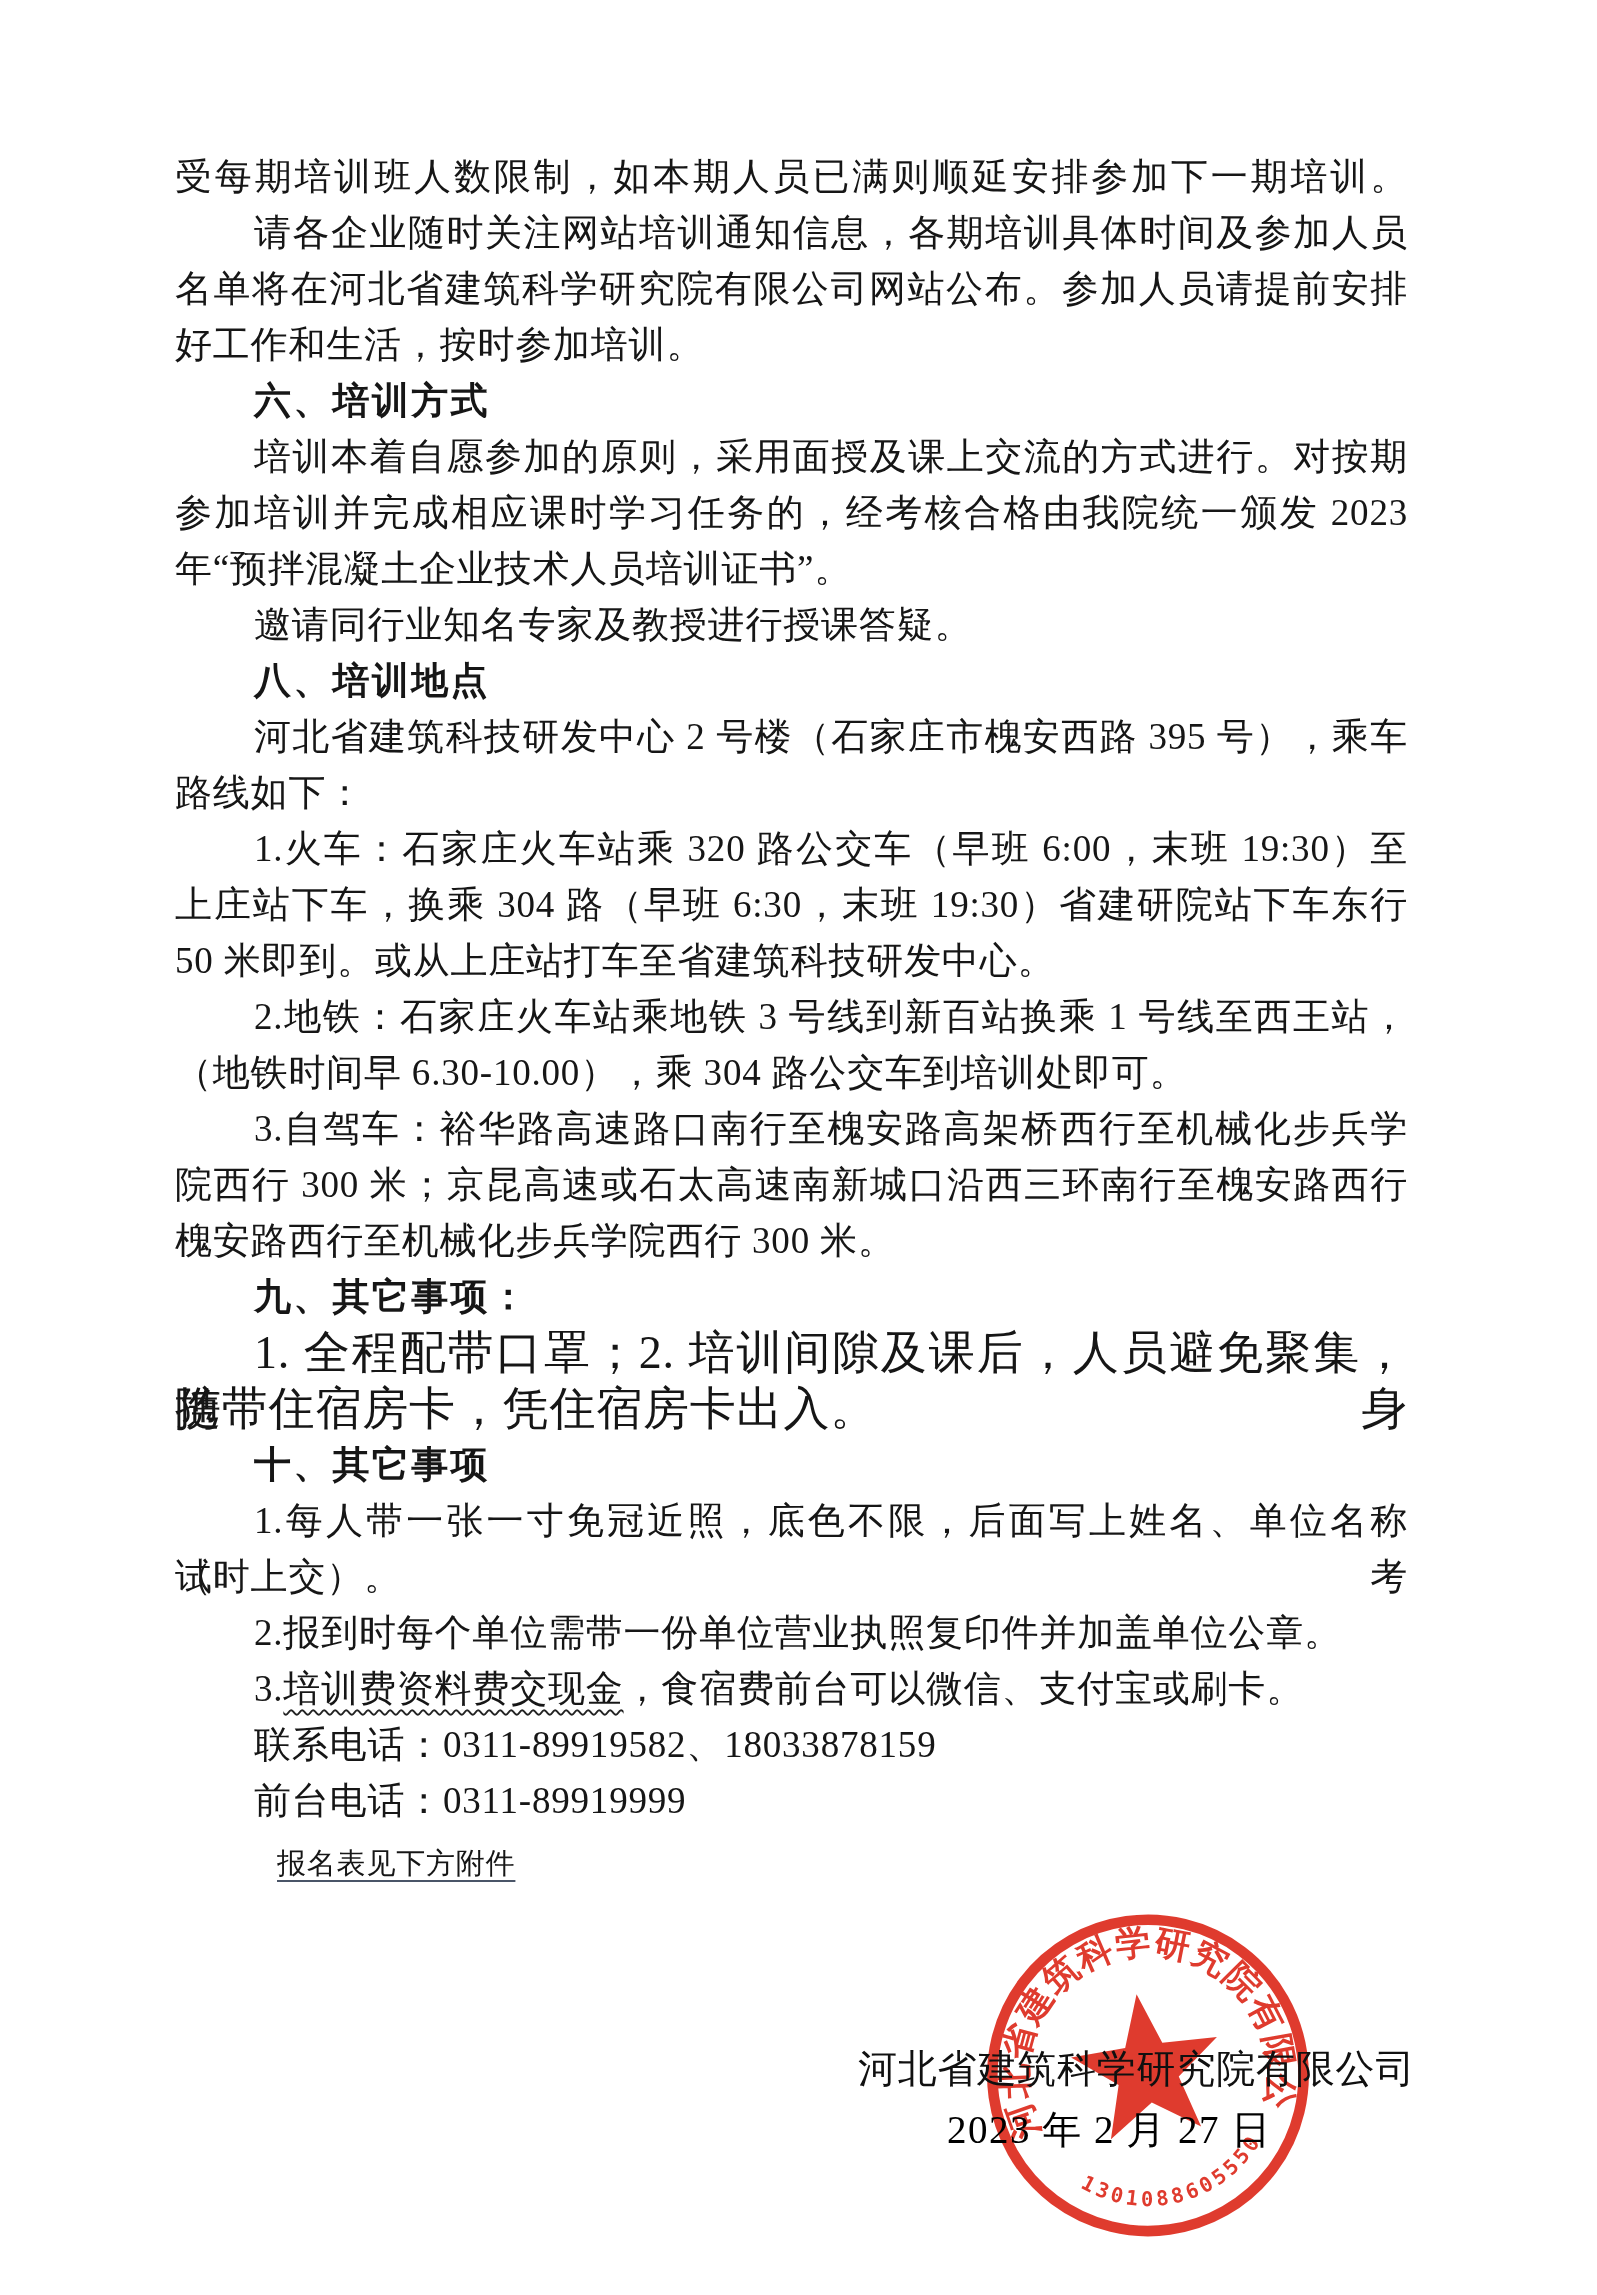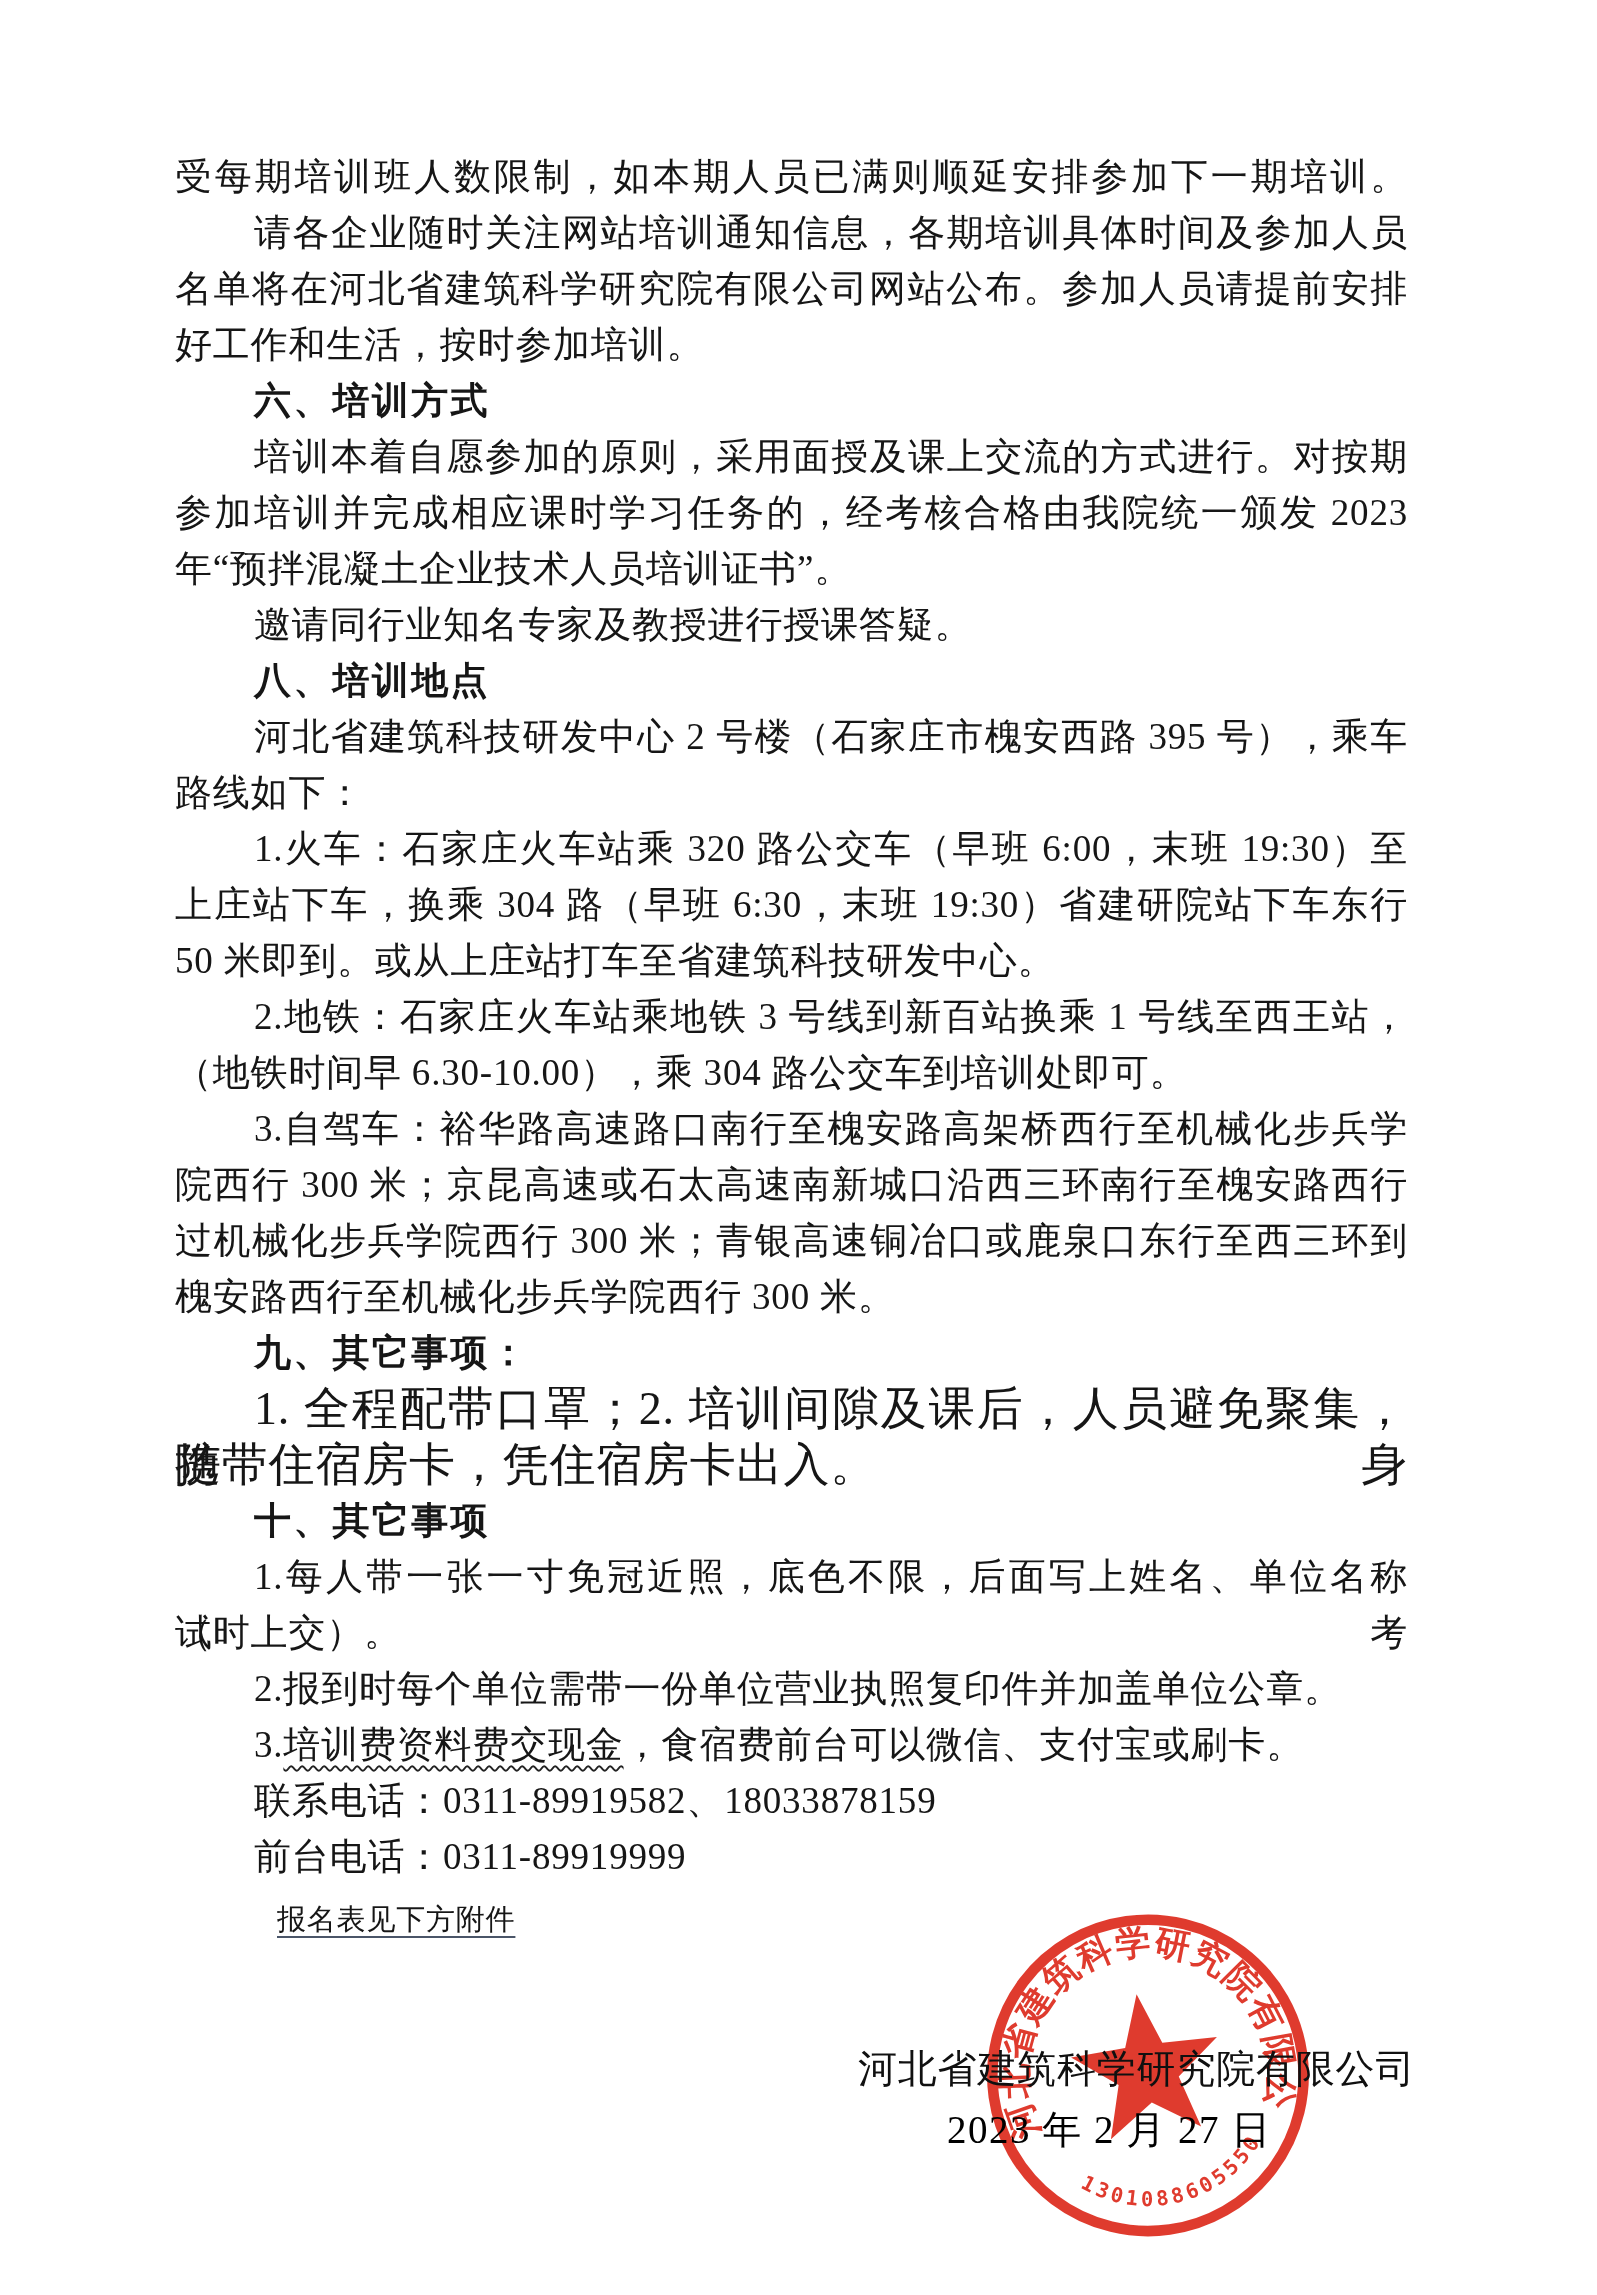--- a/index.html
+++ b/index.html
@@ -88,21 +88,20 @@
       <div class="line indent bold">八、培训地点</div>
       <div class="line indent justify">河北省建筑科技研发中心 2 号楼（石家庄市槐安西路 395 号），乘车</div>
       <div class="line ">路线如下：</div>
       <div class="line indent justify">1.火车：石家庄火车站乘 320 路公交车（早班 6:00，末班 19:30）至</div>
       <div class="line justify">上庄站下车，换乘 304 路（早班 6:30，末班 19:30）省建研院站下车东行</div>
       <div class="line ">50 米即到。或从上庄站打车至省建筑科技研发中心。</div>
       <div class="line indent justify">2.地铁：石家庄火车站乘地铁 3 号线到新百站换乘 1 号线至西王站，</div>
       <div class="line ">（地铁时间早 6.30-10.00），乘 304 路公交车到培训处即可。</div>
       <div class="line indent justify">3.自驾车：裕华路高速路口南行至槐安路高架桥西行至机械化步兵学</div>
       <div class="line justify">院西行 300 米；京昆高速或石太高速南新城口沿西三环南行至槐安路西行</div>
-      <div class="line justify">过机械化步兵学院西行 300 米；青银高速铜冶口或鹿泉口东行至西三环到</div>
       <div class="line ">槐安路西行至机械化步兵学院西行 300 米。</div>
       <div class="line indent bold">九、其它事项：</div>
       <div class="line indent big justify">1. 全程配带口罩；2. 培训间隙及课后，人员避免聚集，随身</div>
       <div class="line big">携带住宿房卡，凭住宿房卡出入。</div>
       <div class="line indent bold">十、其它事项</div>
       <div class="line indent justify">1.每人带一张一寸免冠近照，底色不限，后面写上姓名、单位名称（考</div>
       <div class="line ">试时上交）。</div>
       <div class="line indent">2.报到时每个单位需带一份单位营业执照复印件并加盖单位公章。</div>
       <div class="line indent"><span>3.</span><span class="wavy">培训费资料费交现金</span><span>，食宿费前台可以微信、支付宝或刷卡。</span></div>
       <div class="line indent">联系电话：0311-89919582、18033878159</div>

